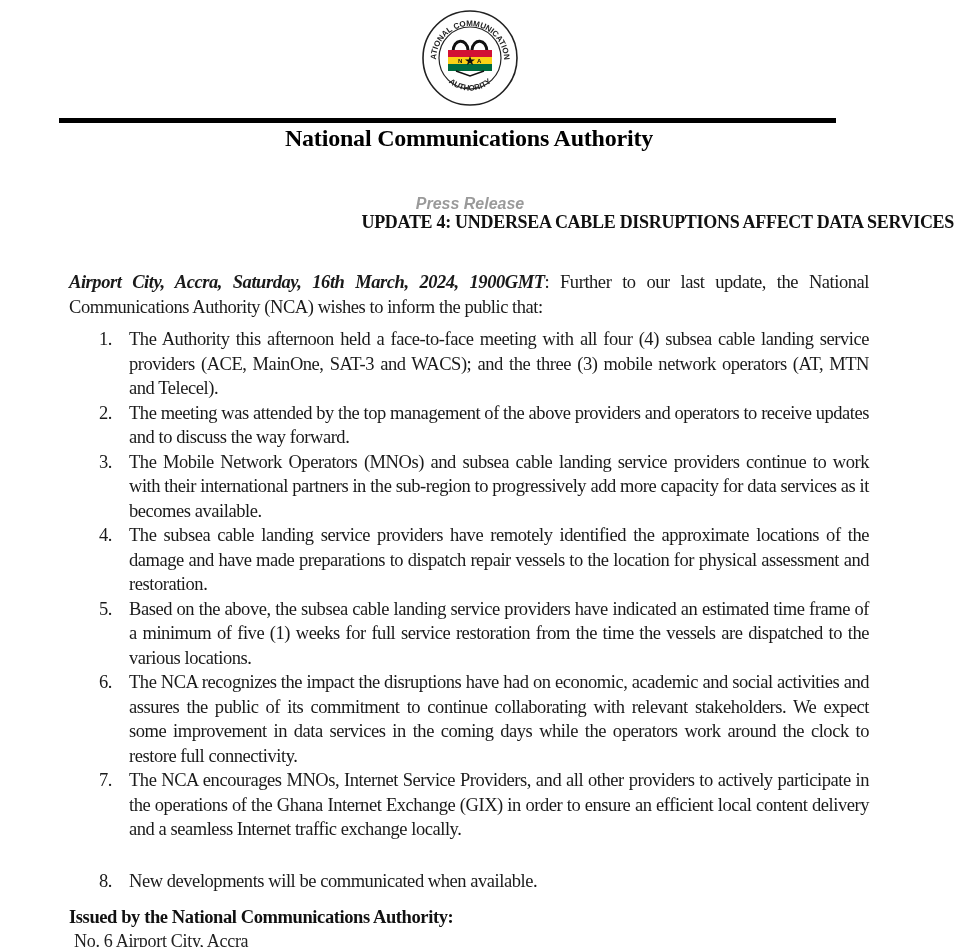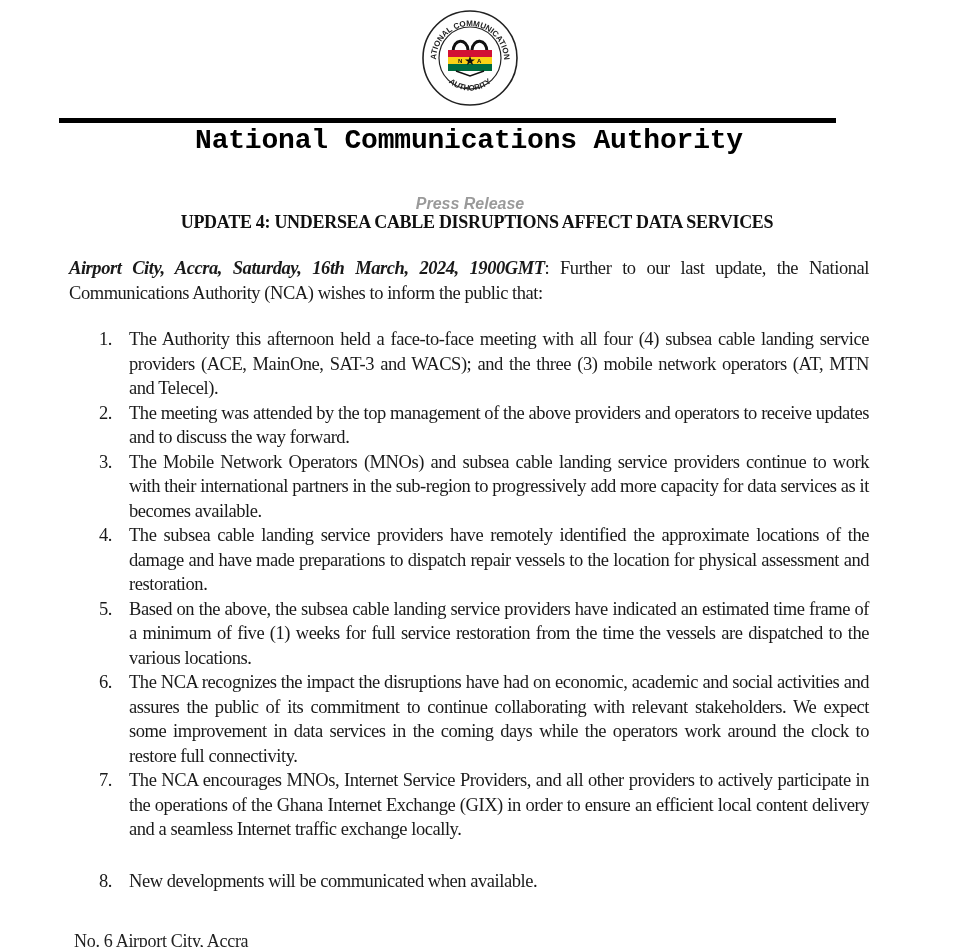--- a/index.html
+++ b/index.html
@@ -5,39 +5,39 @@
     html, body { margin: 0; padding: 0; background: #ffffff; }
     body { width: 964px; height: 947px; overflow: hidden; position: relative; color: #111; }
     .page { position: absolute; left: 0; top: 0; width: 964px; height: 947px; }
 
     .logo { position: absolute; left: 420px; top: 8px; width: 100px; height: 100px; }
 
     .rule { position: absolute; left: 59px; top: 118px; width: 777px; height: 5px; background: #000; }
 
     .org-title {
       position: absolute; left: 0; top: 125px; width: 938px; text-align: center;
-      font-family: Liberation Mono, monospace; font-weight: bold; font-size: 28px;
+      font-family: Liberation Serif, serif; font-weight: bold; font-size: 24px;
       letter-spacing: -0.2px; color: #000;
     }
     .press {
       position: absolute; left: 0; top: 173px; width: 940px; text-align: center;
       font-family: "Liberation Sans", sans-serif; font-weight: bold; font-style: italic;
       font-size: 16px; color: #9a9a9a; margin-top: 22px;
     }
     .headline {
-      position: absolute; left: 8px; top: 212px; width: 938px; text-align: center;
+      position: absolute; left: 16px; top: 212px; width: 938px; text-align: right;
       font-family: "Liberation Serif", serif; font-weight: bold; font-size: 18px;
       letter-spacing: -0.3px; color: #111;
     }
 
     .body-text {
       font-family: "Liberation Serif", serif; font-size: 18.5px; line-height: 24.5px;
       letter-spacing: -0.45px; color: #1a1a1a; text-align: justify;
     }
-    .intro { position: absolute; left: 69px; top: 256px; width: 800px; }
+    .intro { position: absolute; left: 69px; top: 270px; width: 800px; }
     .intro .dateline { font-weight: bold; font-style: italic; }
 
     .list { position: absolute; left: 69px; top: 327px; width: 800px; margin: 0; padding: 0; list-style: none; }
     .list li { position: relative; padding-left: 60px; margin: 0; }
     .list li .num { position: absolute; left: 30px; top: 0; width: 24px; }
     .list li .txt { display: block; text-align: justify; }
     .list li.last .txt { text-align: left; margin-top: 27px; }
 
     .issued {
       position: absolute; left: 69px; top: 907px; width: 800px;
@@ -118,15 +118,16 @@
     <li>
         <span class="num">7.</span>
         <span class="txt">The NCA encourages MNOs, Internet Service Providers, and all other providers to actively participate in the operations of the Ghana Internet Exchange (GIX) in order to ensure an efficient local content delivery and a seamless Internet traffic exchange locally.</span>
       </li>
     <li class="last">
         <span class="num">8.</span>
         <span class="txt">New developments will be communicated when available.</span>
       </li>
   </ol>
 
+  <div class="issued">Issued by the National Communications Authority:</div>
   <div class="address">No. 6 Airport City, Accra</div>
 
 </div>
 
 </body></html>

